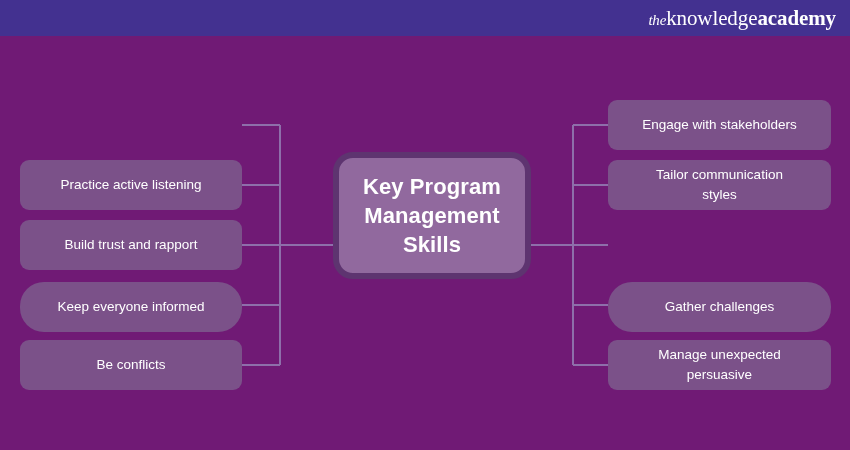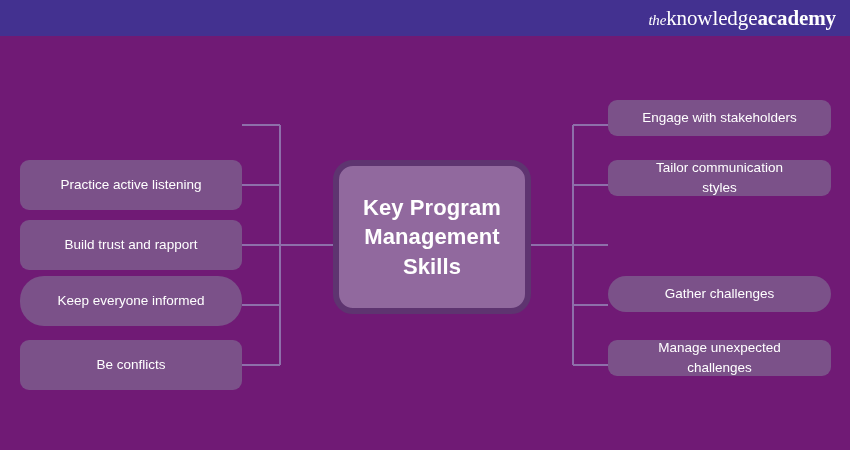--- a/index.html
+++ b/index.html
@@ -82,55 +82,54 @@
     color: #ffffff;
     font-size: 13.5px;
     line-height: 1.45;
     text-align: center;
     display: flex;
     align-items: center;
     justify-content: center;
     padding: 2px 10px;
   }
   .node-left  { left: 20px;  width: 222px; height: 50px; }
-  .node-right { left: 608px; width: 223px; height: 36px; }
+  .node-right { left: 608px; width: 223px; height: 50px; }
 
   .row-0 { top: 64px; }
   .row-1 { top: 124px; }
   .row-2 { top: 184px; align-items: center; }
-  .row-3 { top: 240px; border-radius: 24px; }
+  .row-3 { top: 246px; border-radius: 24px; }
   .row-4 { top: 304px; }
 
   .node-label {
     display: block;
     white-space: pre-line;
   }
 
   
   #center-node {
     position: absolute;
     left: 333px;
     top: 116px;
     width: 198px;
-    height: 154px;
+    height: 127px;
     box-sizing: border-box;
     background: #91699E;
     border: 6px solid #5E3470;
     border-radius: 20px;
     color: #ffffff;
     font-size: 22px;
     font-weight: bold;
     line-height: 1.32;
     letter-spacing: 0.1px;
     text-align: center;
     display: flex;
     align-items: center;
     justify-content: center;
     padding: 4px 8px;
-    margin-top: 8px;
   }
   #center-node .node-label { white-space: pre-line; }
 </style>
 </head>
 <body>
 
 <div id="page">
 
   <div id="header-bar">
     <div id="brand-logo"><span class="brand-the">the</span><span class="brand-knowledge">knowledge</span><span class="brand-academy">academy</span></div>
@@ -181,21 +180,21 @@
     </div>
     <div class="node node-right row-1">
       <span class="node-label">Tailor communication
 styles</span>
     </div>
     <div class="node node-right row-3">
       <span class="node-label">Gather challenges</span>
     </div>
     <div class="node node-right row-4">
       <span class="node-label">Manage unexpected
-challenges</span>
+persuasive</span>
     </div>
 
     <div id="center-node">
       <span class="node-label">Key Program
 Management
 Skills</span>
     </div>
 
   </div>
 </div>

